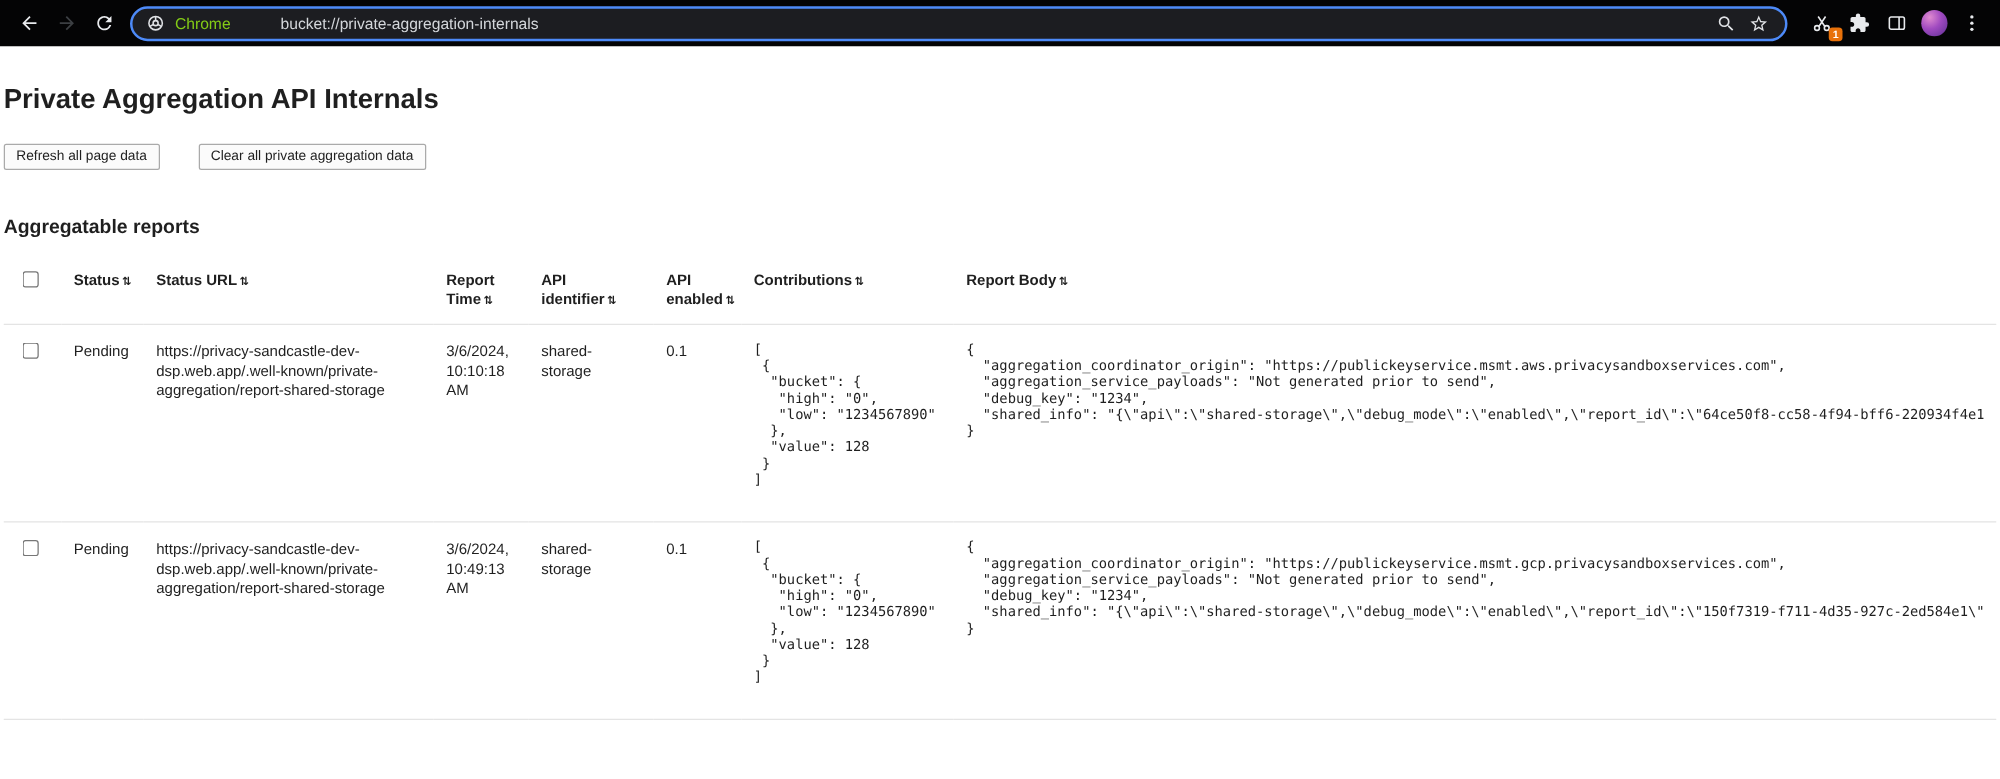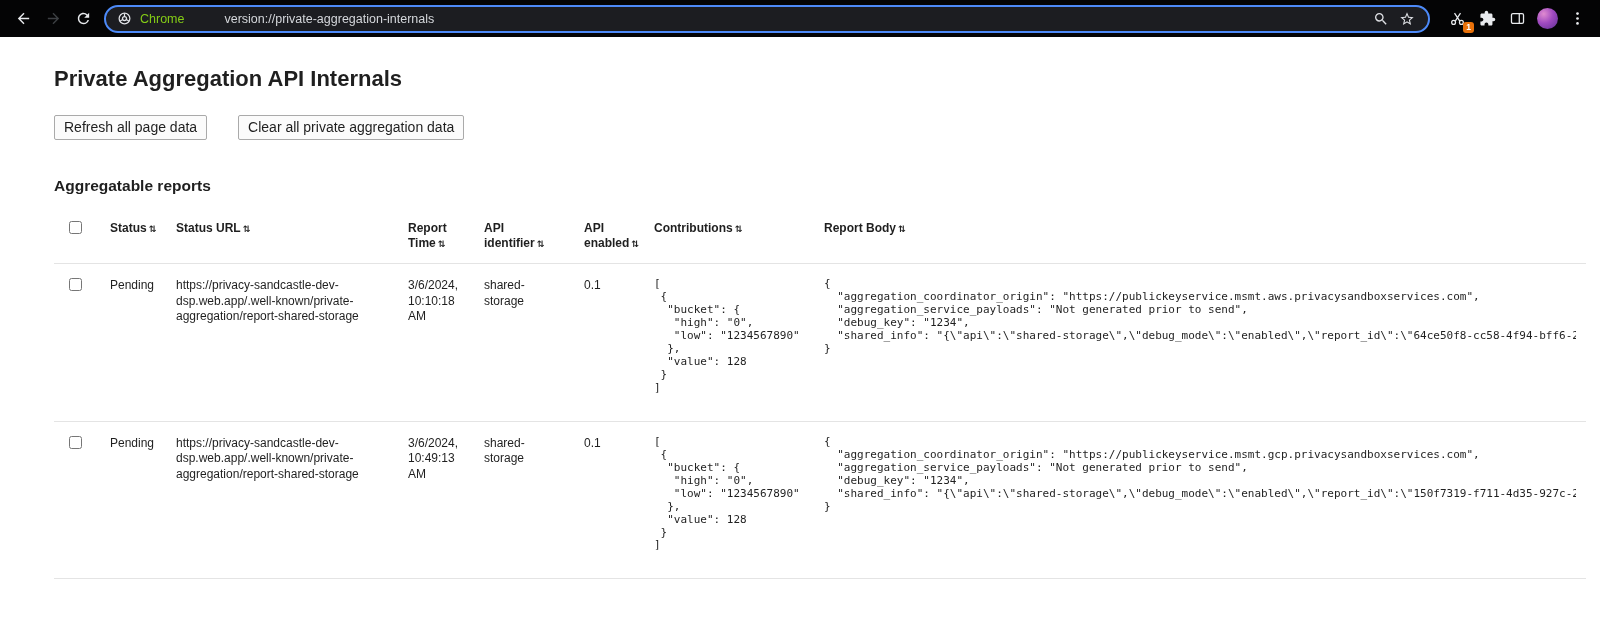--- a/index.html
+++ b/index.html
@@ -45,25 +45,25 @@
     font-size: 8.5px; font-weight: 700; line-height: 11px;
     padding: 0 3px; border-radius: 3px;
   }
   .avatar {
     width: 21px; height: 21px; border-radius: 50%;
     background: radial-gradient(circle at 32% 28%, #e08bd0 0%, #a04ac0 45%, #5d2f92 100%);
     display: block;
   }
 
   
-  .content { padding: 0 14px; margin-left: 40px; }
+  .content { padding: 0 3px; }
   .page-title { font-size: 22px; font-weight: 700; color: #1f1f1f; margin: 29px 0 0; }
   .btn-row { margin-top: 23px; display: flex; gap: 31px; }
   .std-btn {
-    font-family: inherit; font-size: 14px; color: #1f1f1f;
+    font-family: inherit; font-size: 11px; color: #1f1f1f;
     background: #fbfbfb; border: 1px solid #aaaaaa; border-radius: 2px;
     padding: 3px 9px 4px; cursor: pointer; text-align: right;
   }
   .section-heading { font-size: 15.5px; font-weight: 700; color: #1f1f1f; margin: 37px 0 13px; }
   .band { background: #f1f1f1; padding: 5px 4px 6px; }
   .send-btn {
     font-family: inherit; font-size: 11.5px; color: #a8a8a8;
     background: #f6f6f6; border: 1px solid #dadada; border-radius: 2px;
     padding: 3px 8px 4px;
   }
@@ -111,21 +111,21 @@
       </svg>
   </div>
 
   <div class="omnibox">
     <svg class="chrome-logo" viewBox="0 0 24 24" fill="none" stroke="#dfe1e5" stroke-width="2">
       <circle cx="12" cy="12" r="8.6"></circle>
       <circle cx="12" cy="12" r="3.2"></circle>
       <path d="M12 3.4v5.4M9.2 13.6l-4.7 2.7M14.8 13.6l4.7 2.7"></path>
     </svg>
     <span class="chip-label">Chrome</span>
-    <span class="url-text">version://private-aggregation-internals</span>
+    <span class="url-text">bucket://private-aggregation-internals</span>
     <span class="sp"></span>
     <span class="ob-icon">
       <svg viewBox="0 0 24 24">
           <path d="M15.5 14h-.79l-.28-.27A6.47 6.47 0 0 0 16 9.5 6.5 6.5 0 1 0 9.5 16c1.61 0 3.09-.59 4.23-1.57l.27.28v.79l5 4.99L20.49 19l-4.99-5zm-6 0C7.01 14 5 11.99 5 9.5S7.01 5 9.5 5 14 7.01 14 9.5 11.99 14 9.5 14z" fill="#dfe1e5"></path>
         </svg>
     </span>
     <span class="ob-icon">
       <svg viewBox="0 0 24 24">
           <path d="M22 9.24l-7.19-.62L12 2 9.19 8.63 2 9.24l5.46 4.73L5.82 21 12 17.27 18.18 21l-1.63-7.03L22 9.24zM12 15.4l-3.76 2.27 1-4.28-3.32-2.88 4.38-.38L12 6.1l1.71 4.04 4.38.38-3.32 2.88 1 4.28L12 15.4z" fill="#dfe1e5"></path>
         </svg>

